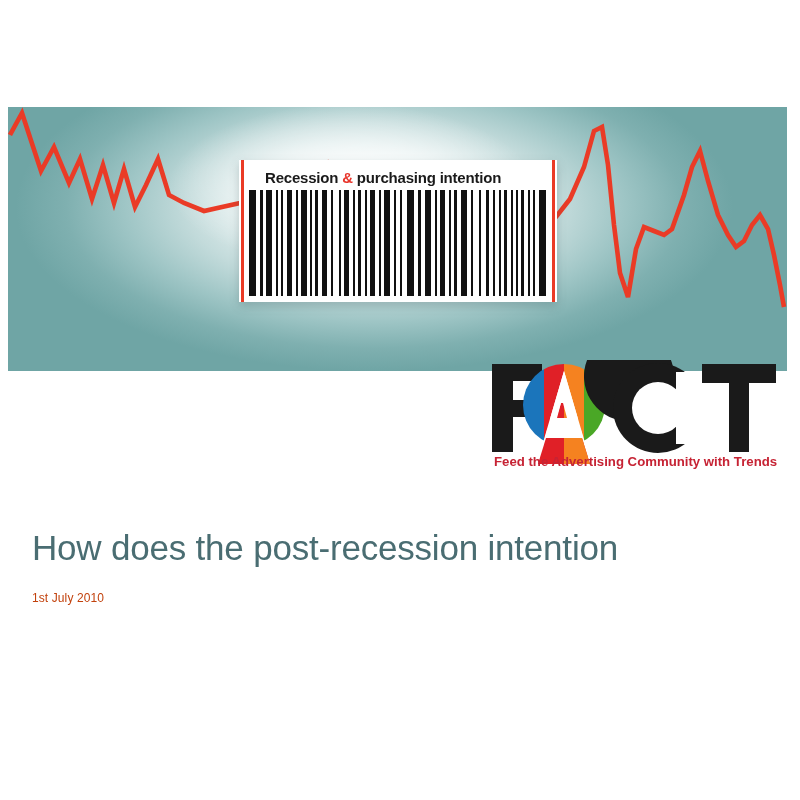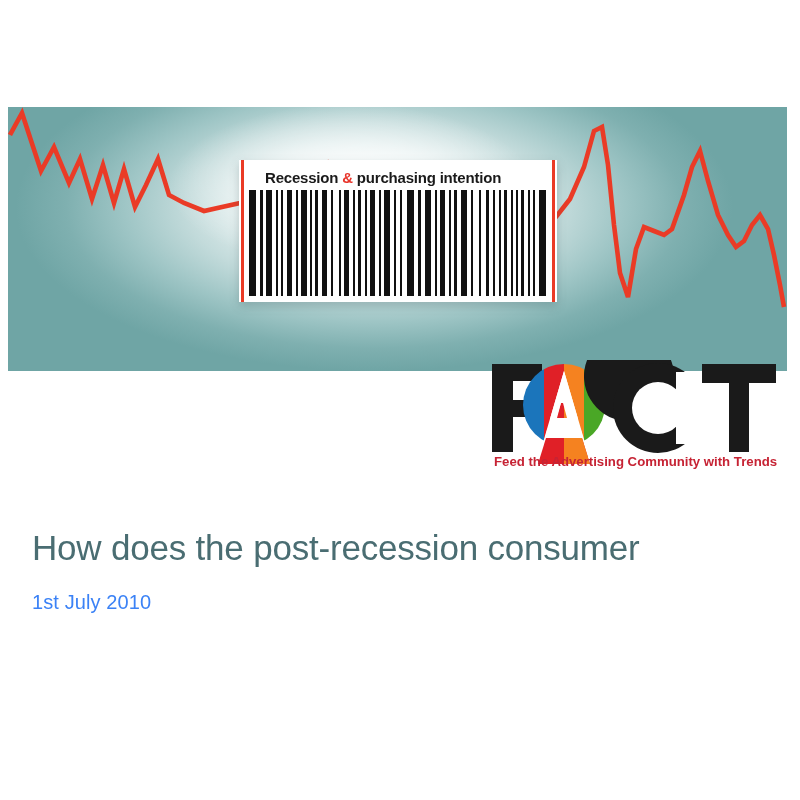--- a/index.html
+++ b/index.html
@@ -113,22 +113,22 @@
     font-size: 35px;
     line-height: 47px;
     font-weight: normal;
     color: #4a6d72;
     margin: 0;
     letter-spacing: -0.2px;
   }
   .deck-date {
     margin: 20px 0 0 0;
     font-family: "Liberation Sans", sans-serif;
-    font-size: 20px;
-    color: #3b82f6;
+    font-size: 12px;
+    color: #c2410c;
     letter-spacing: 0.1px;
   }
 </style>
 </head>
 <body>
 
 <div class="banner">
 
   <div class="banner-gloss"></div>
 
@@ -243,16 +243,16 @@
     <g>
       <path d="M212,4 H286 V23 H259 V92 H239 V23 H212 Z" fill="#1a1a1a"></path>
     </g>
 
     <text x="4" y="106" font-family="Liberation Sans, sans-serif" font-size="13.2" font-weight="bold" fill="#c62334">Feed the Advertising Community with Trends</text>
   </svg>
 </div>
 
 <div class="title-block">
   <h1 class="deck-title">
-    <span>How does the post-recession consumer</span><br>
+    <span>How does the post-recession intention</span><br>
   </h1>
   <p class="deck-date">1st July 2010</p>
 </div>
 
 </body></html>

